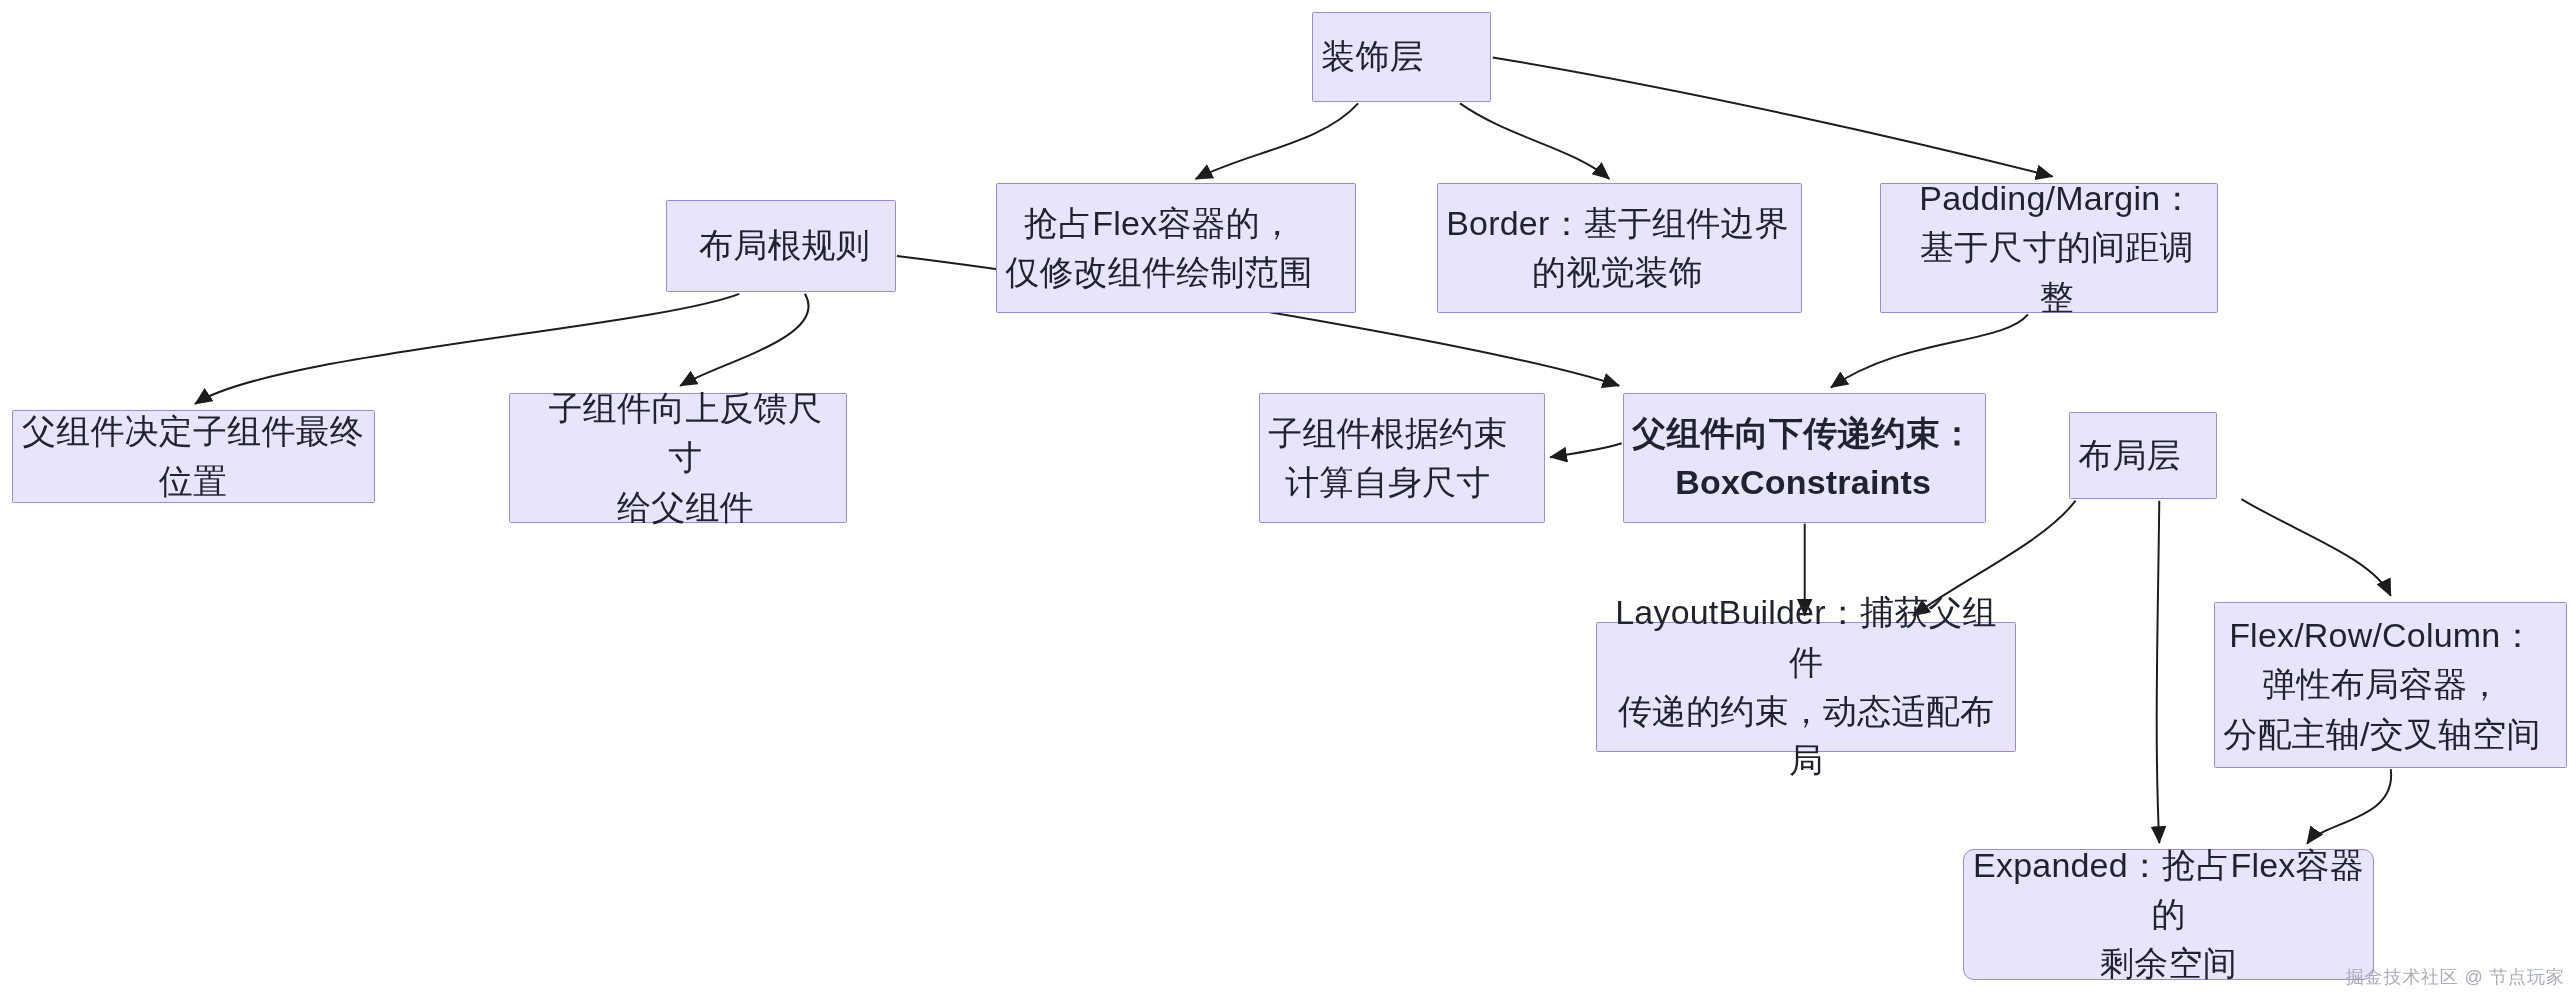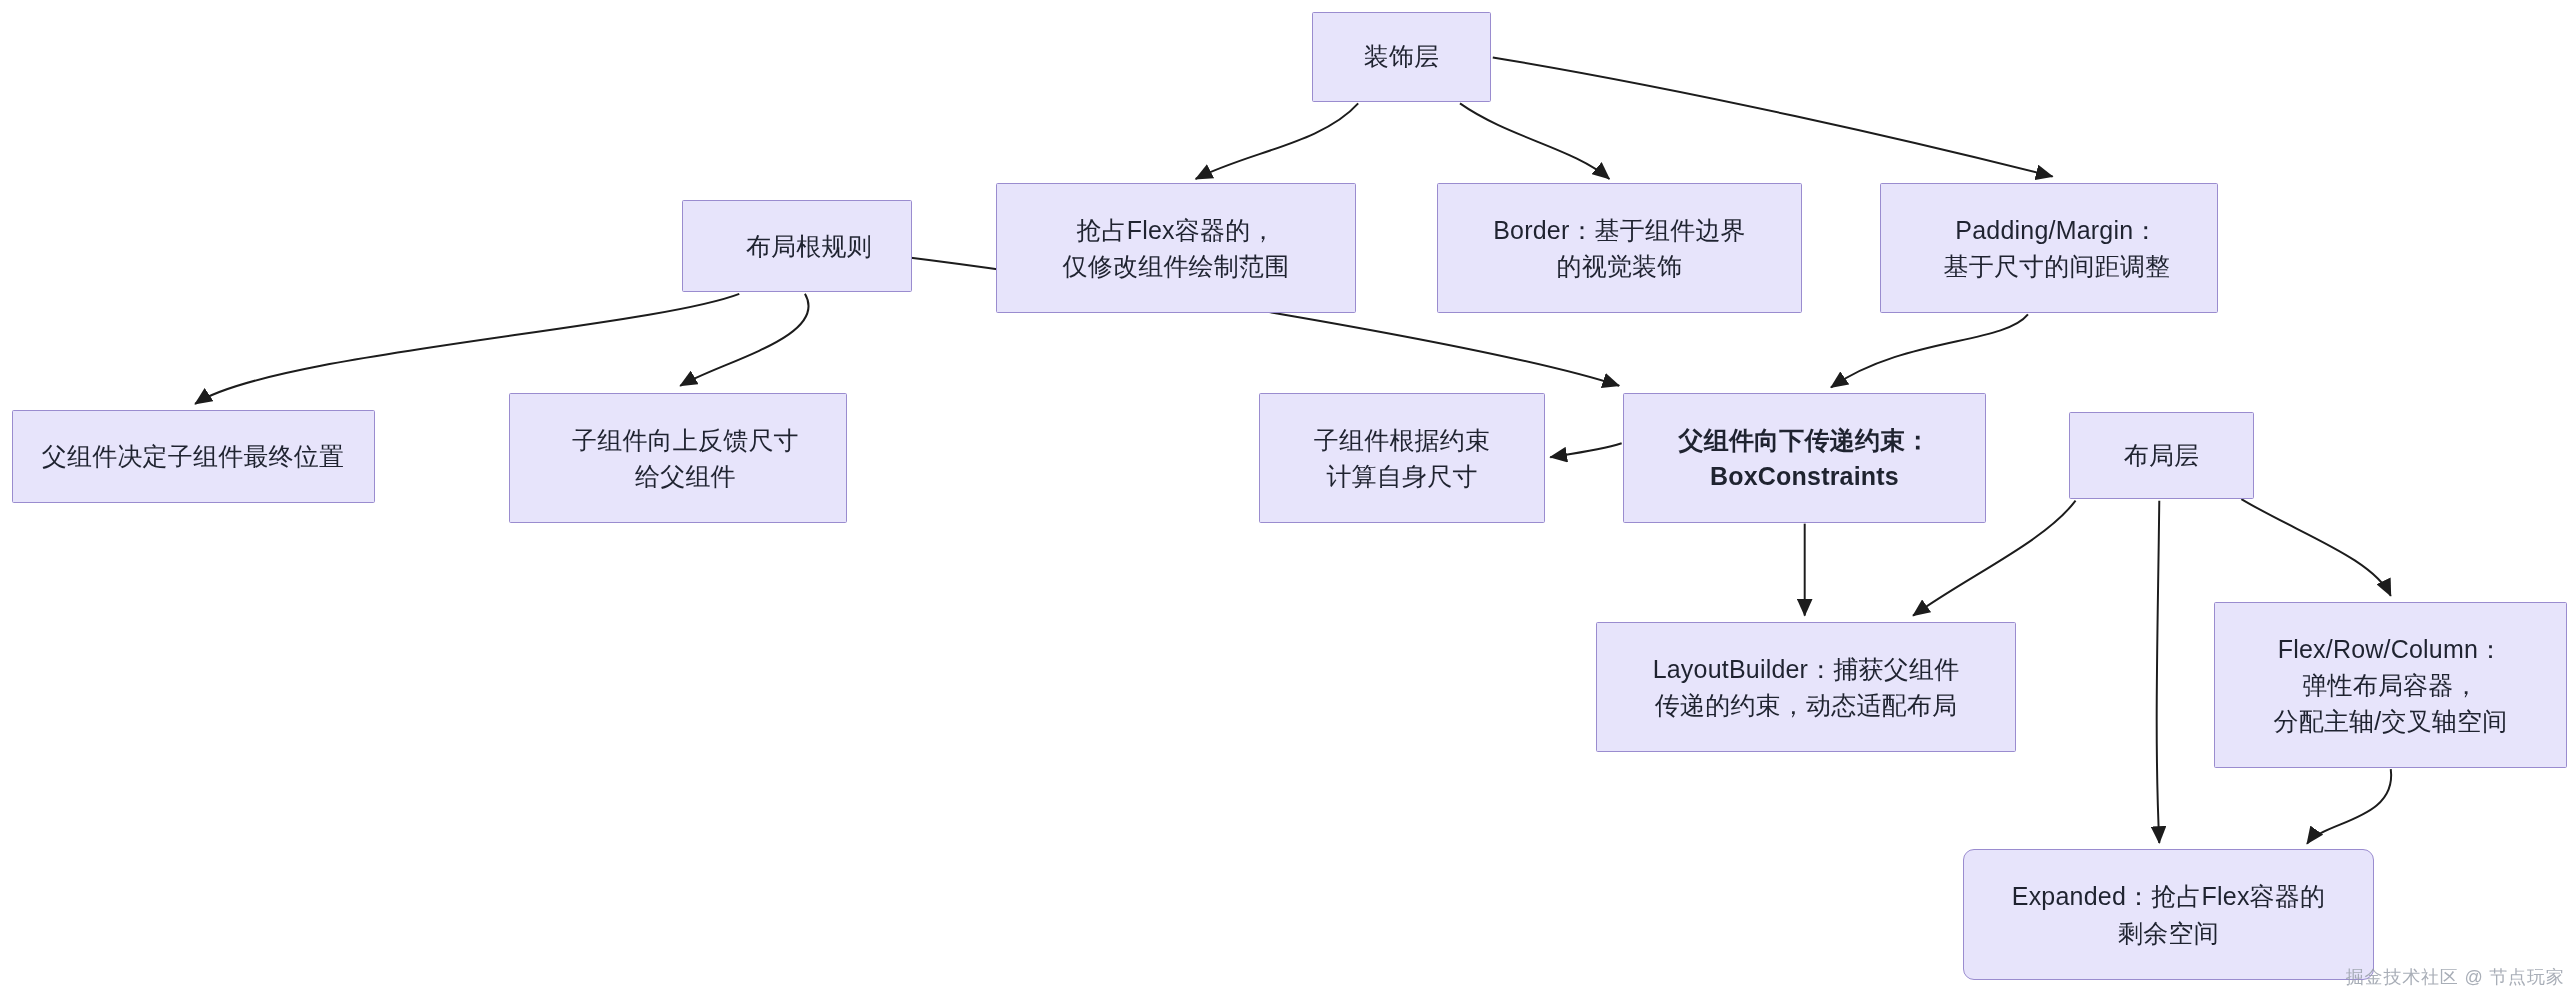--- a/index.html
+++ b/index.html
@@ -24,24 +24,23 @@
     pointer-events: none;
   }
   .node {
     position: absolute;
     box-sizing: border-box;
     background: #e7e4fb;
     border: 1.6px solid #9a8ccf;
     border-radius: 1.6px;
     display: flex;
     align-items: center;
-    justify-content: center;
     text-align: center;
     color: #1f2330;
-    font-size: 25px;
+    font-size: 34px;
     line-height: 1.45;
     letter-spacing: 0.2px;
     white-space: pre-line;
     padding: 3.3px 8.2px;
   }
   .node-label {
     display: block;
     white-space: pre-line;
   }
   .watermark {
@@ -78,35 +77,35 @@
         <path d="M 2198 638 L 2198 750" fill="none" stroke="#1c1c1c" stroke-width="2.4" marker-end="url(#arrowhead)"></path>
         <path d="M 2528 610 C 2490 660, 2400 700, 2330 750" fill="none" stroke="#1c1c1c" stroke-width="2.4" marker-end="url(#arrowhead)"></path>
         <path d="M 2730 608 C 2800 650, 2890 680, 2912 726" fill="none" stroke="#1c1c1c" stroke-width="2.4" marker-end="url(#arrowhead)"></path>
         <path d="M 2630 610 C 2628 780, 2624 900, 2630 1027" fill="none" stroke="#1c1c1c" stroke-width="2.4" marker-end="url(#arrowhead)"></path>
         <path d="M 2912 937 C 2920 1000, 2830 1000, 2810 1028" fill="none" stroke="#1c1c1c" stroke-width="2.4" marker-end="url(#arrowhead)"></path>
       </g>
   </svg>
 
   <div id="node-group">
       <div class="node" style="left: 1312px; top: 11.5px; width: 179px; height: 90px; background: rgb(231, 228, 251); border-color: rgb(154, 140, 207); color: rgb(31, 35, 48);"><span class="node-label">装饰层</span></div>
-      <div class="node" style="left: 682px; top: 200px; width: 230px; height: 92px; background: rgb(231, 228, 251); border-color: rgb(154, 140, 207); color: rgb(31, 35, 48); padding-left: 32px;"><span class="node-label">布局根规则</span></div>
+      <div class="node" style="left: 666px; top: 200px; width: 230px; height: 92px; background: rgb(231, 228, 251); border-color: rgb(154, 140, 207); color: rgb(31, 35, 48); padding-left: 32px;"><span class="node-label">布局根规则</span></div>
       <div class="node" style="left: 996px; top: 183px; width: 360px; height: 130px; background: rgb(231, 228, 251); border-color: rgb(154, 140, 207); color: rgb(31, 35, 48);"><span class="node-label">抢占Flex容器的，
 仅修改组件绘制范围</span></div>
       <div class="node" style="left: 1437px; top: 183px; width: 365px; height: 130px; background: rgb(231, 228, 251); border-color: rgb(154, 140, 207); color: rgb(31, 35, 48);"><span class="node-label">Border：基于组件边界
 的视觉装饰</span></div>
       <div class="node" style="left: 1880px; top: 183px; width: 338px; height: 130px; background: rgb(231, 228, 251); border-color: rgb(154, 140, 207); color: rgb(31, 35, 48); padding-left: 24px;"><span class="node-label">Padding/Margin：
 基于尺寸的间距调整</span></div>
       <div class="node" style="left: 11.5px; top: 410px; width: 363px; height: 93px; background: rgb(231, 228, 251); border-color: rgb(154, 140, 207); color: rgb(31, 35, 48);"><span class="node-label">父组件决定子组件最终位置</span></div>
       <div class="node" style="left: 509px; top: 393px; width: 338px; height: 130px; background: rgb(231, 228, 251); border-color: rgb(154, 140, 207); color: rgb(31, 35, 48); padding-left: 23px;"><span class="node-label">子组件向上反馈尺寸
 给父组件</span></div>
       <div class="node" style="left: 1259px; top: 393px; width: 286px; height: 130px; background: rgb(231, 228, 251); border-color: rgb(154, 140, 207); color: rgb(31, 35, 48);"><span class="node-label">子组件根据约束
 计算自身尺寸</span></div>
       <div class="node" style="left: 1623px; top: 393px; width: 363px; height: 130px; background: rgb(231, 228, 251); border-color: rgb(154, 140, 207); color: rgb(31, 35, 48); font-weight: bold;"><span class="node-label">父组件向下传递约束：
 BoxConstraints</span></div>
-      <div class="node" style="left: 2069px; top: 412px; width: 185px; height: 87px; background: rgb(231, 228, 251); border-color: rgb(154, 140, 207); color: rgb(31, 35, 48);"><span class="node-label">布局层</span></div>
+      <div class="node" style="left: 2069px; top: 412px; width: 148px; height: 87px; background: rgb(231, 228, 251); border-color: rgb(154, 140, 207); color: rgb(31, 35, 48);"><span class="node-label">布局层</span></div>
       <div class="node" style="left: 1596px; top: 622px; width: 420px; height: 130px; background: rgb(231, 228, 251); border-color: rgb(154, 140, 207); color: rgb(31, 35, 48);"><span class="node-label">LayoutBuilder：捕获父组件
 传递的约束，动态适配布局</span></div>
       <div class="node" style="left: 2214px; top: 602px; width: 353px; height: 166px; background: rgb(231, 228, 251); border-color: rgb(154, 140, 207); color: rgb(31, 35, 48);"><span class="node-label">Flex/Row/Column：
 弹性布局容器，
 分配主轴/交叉轴空间</span></div>
       <div class="node" style="left: 1963px; top: 849px; width: 411px; height: 131px; background: rgb(231, 228, 251); border-color: rgb(154, 140, 207); color: rgb(31, 35, 48); border-radius: 11px;"><span class="node-label">Expanded：抢占Flex容器的
 剩余空间</span></div>
     </div>
 
   <div class="watermark">掘金技术社区 @ 节点玩家</div>

